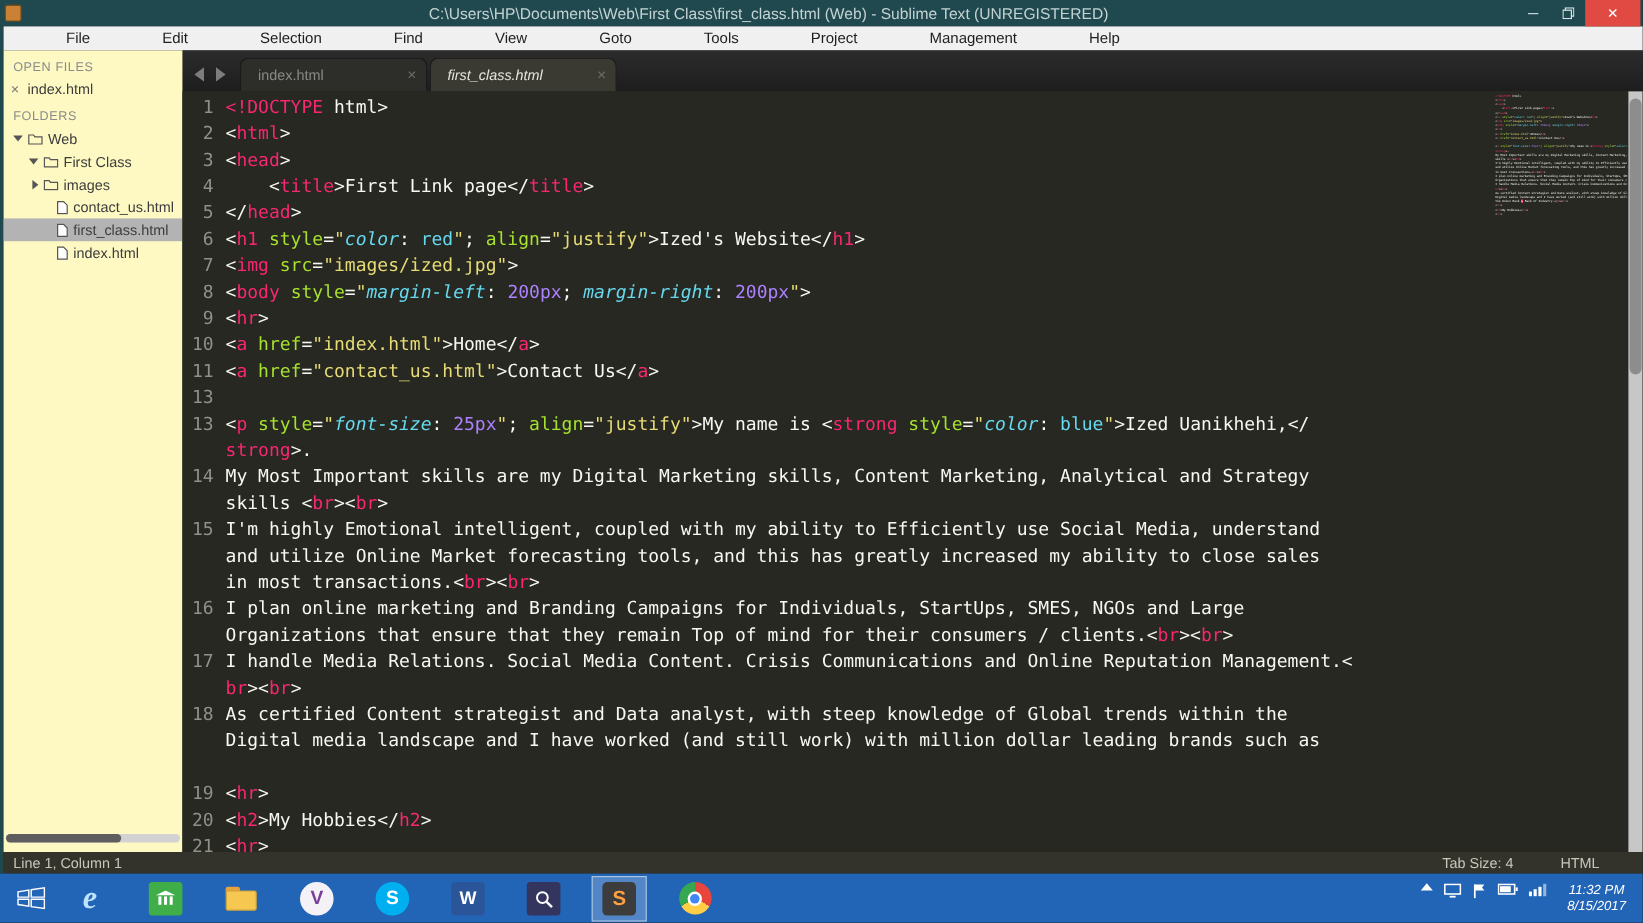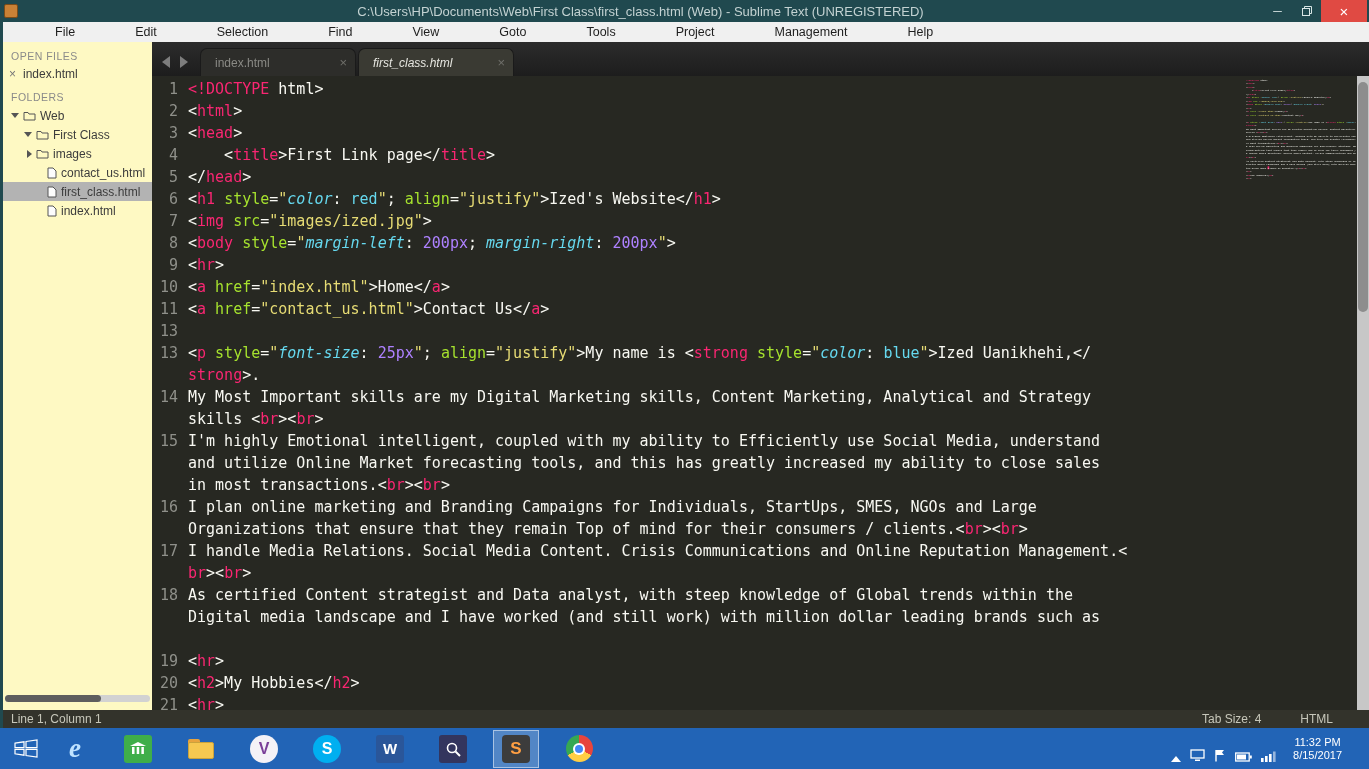--- a/index.html
+++ b/index.html
@@ -91,21 +91,21 @@
   .ic-folder .back { position: absolute; top: 0; left: 0; width: 12px; height: 5px; background: #e8a33d; border-radius: 2px 2px 0 0; }
   .ic-folder .front { position: absolute; top: 3px; left: 0; width: 26px; height: 17px; background: #f6c851; border: 1px solid #caa23c; border-radius: 2px; }
   .ic-v { background: #f4f2f7; border-radius: 50%; color: #7a3f98; font-size: 16px; }
   .ic-skype { background: #00aff0; border-radius: 50%; color: #fff; font-size: 16px; }
   .ic-word { background: #2a5699; border-radius: 3px; color: #fff; font-size: 15px; }
   .ic-mag { background: #33355e; border-radius: 3px; }
   .ic-subl { background: #3c3c3c; border-radius: 4px; color: #ff9f43; font-size: 17px; }
   .ic-chrome { width: 27px; height: 27px; border-radius: 50%; background: conic-gradient(#e8453c 0deg 120deg, #ffce44 120deg 240deg, #36a852 240deg 360deg); display: flex; align-items: center; justify-content: center; }
   .ic-chrome .inner { width: 12px; height: 12px; border-radius: 50%; background: #fff; display: flex; align-items: center; justify-content: center; }
   .ic-chrome .core { width: 8px; height: 8px; border-radius: 50%; background: #4286f5; }
-  .tray { margin-left: auto; display: flex; align-items: flex-end; gap: 9px; padding-right: 27px; color: #fff; }
+  .tray { margin-left: auto; display: flex; align-items: flex-start; gap: 9px; padding-right: 14px; color: #fff; font-style: italic; }
   .tray-chevron { width: 0; height: 0; border-left: 5px solid transparent; border-right: 5px solid transparent; border-bottom: 6px solid #fff; }
   .tray svg { display: block; }
   .clock { text-align: center; font-size: 11px; line-height: 13px; color: #fff; padding-left: 8px; }
 </style>
 </head>
 <body>
 
 <div class="titlebar">
   <span class="app-icon"></span>
   <span class="title-text">C:\Users\HP\Documents\Web\First Class\first_class.html (Web) - Sublime Text (UNREGISTERED)</span>

